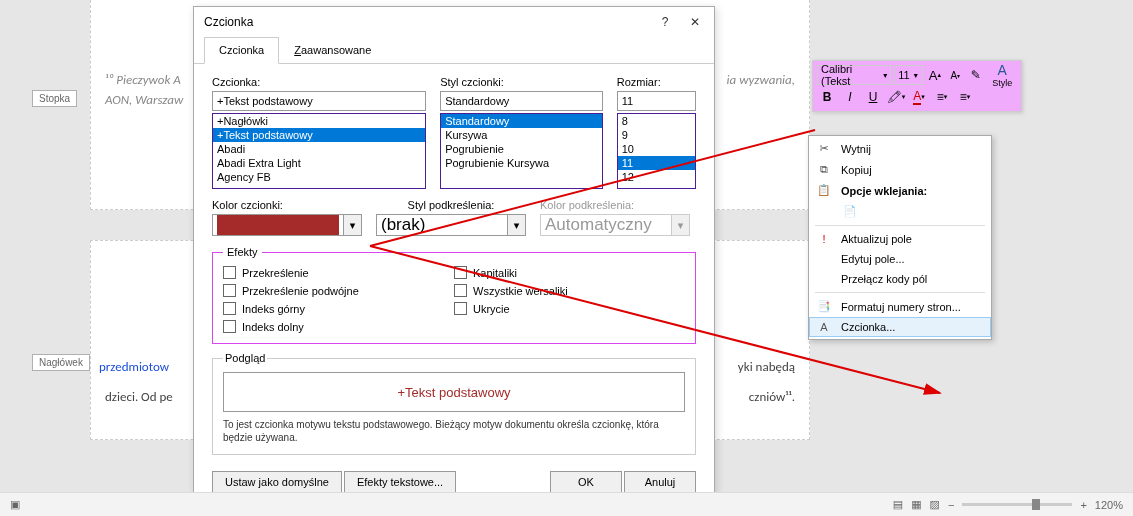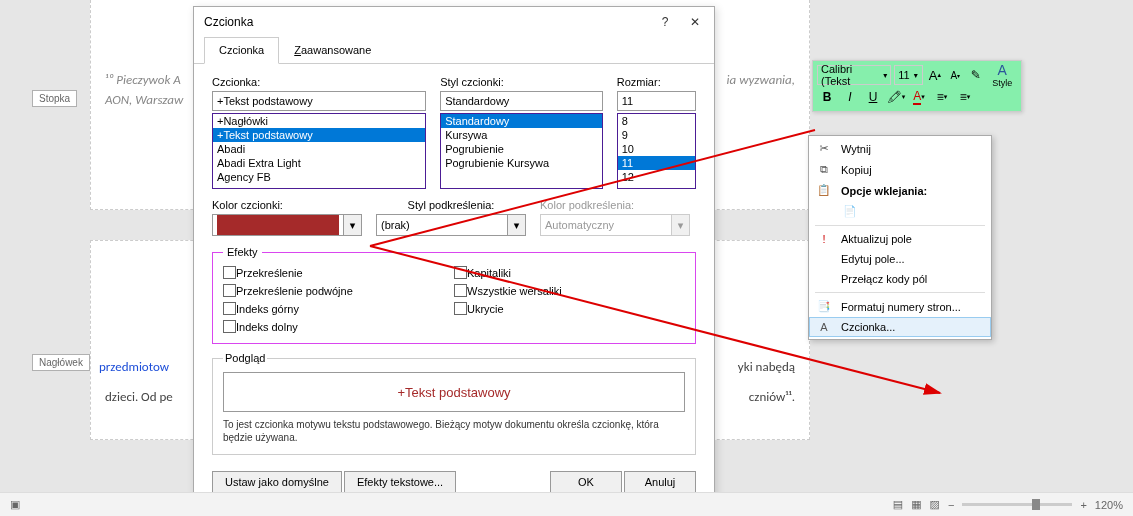--- a/index.html
+++ b/index.html
@@ -25,39 +25,39 @@
 .lbl { font-size: 11px; margin-bottom: 3px; display: block; }
 .textbox { width: 100%; border: 1px solid #999; padding: 2px 4px; font-size: 11px; height: 20px; }
 .listbox { width: 100%; height: 76px; border: 1px solid #4c1d95; overflow-y: scroll; font-size: 11px; margin-top: 2px; }
 .listbox .item { padding: 1px 4px; white-space: nowrap; }
 .listbox .item.sel { background: #0078d7; color: #fff; }
 .row-mid { display: flex; gap: 14px; margin-bottom: 10px; }
 .col-color { width: 150px; }
 .col-under { width: 150px; text-align: center; }
 .col-ucol { width: 150px; }
 .combo { display: flex; border: 1px solid #999; height: 22px; }
-.combo-body { flex: 1; display: flex; align-items: center; padding: 0 4px; font-size: 11px; }
+.combo-body { flex: 1; display: flex; align-items: center; padding: 0 4px; font-size: 17px; }
 .combo-btn { width: 18px; border-left: 1px solid #999; display: flex; align-items: center; justify-content: center; background: #f0f0f0; }
 .combo.disabled { color: #999; border-color: #ccc; }
 .combo.disabled .combo-btn { border-color: #ccc; }
 .swatch { width: 100%; height: 100%; background: #a52a2a; }
 fieldset.efekty { border: 1px solid #d946ef; padding: 8px 10px 10px 10px; margin: 0 0 8px 0; }
 fieldset.efekty legend { font-size: 11px; padding: 0 4px; }
 .efekty-cols { display: flex; }
 .efekty-col { flex: 1; display: flex; flex-direction: column; gap: 5px; }
-.chk { display: flex; align-items: center; font-size: 11px; }
+.chk { display: flex; align-items: center; gap: 6px; font-size: 11px; }
 .chk-box { width: 13px; height: 13px; border: 1px solid #666; display: flex; align-items: center; justify-content: center; }
 fieldset.podglad { border: 1px solid #ccc; padding: 8px 10px 10px 10px; margin: 0; }
 .preview-box { border: 1px solid #999; height: 40px; display: flex; align-items: center; justify-content: center; margin-bottom: 6px; }
 .preview-text { color: #a52a2a; font-size: 13px; }
 .preview-note { font-size: 10px; color: #333; line-height: 1.3; }
 .btn-row { display: flex; padding: 10px 18px; gap: 2px; }
 .btn { border: 1px solid #999; background: #f0f0f0; padding: 4px 12px; font-size: 11px; min-width: 72px; text-align: center; }
 .spacer { flex: 1; }
-.mini-toolbar { position: absolute; top: 60px; left: 812px; width: 210px; background: #86efac; border: 1px solid #ccc; box-shadow: 1px 1px 4px rgba(0,0,0,0.15); padding: 3px 4px; }
+.mini-toolbar { position: absolute; top: 60px; left: 812px; width: 210px; background: #f0abfc; border: 1px solid #ccc; box-shadow: 1px 1px 4px rgba(0,0,0,0.15); padding: 3px 4px; }
 .mt-row { display: flex; align-items: center; gap: 3px; padding: 1px 0; }
 .mt-sel { border: 1px solid #ccc; padding: 1px 3px; font-size: 11px; height: 20px; display: flex; align-items: center; }
 .mt-sel .drop { margin-left: 4px; font-size: 8px; }
 .mt-btn { width: 20px; height: 20px; display: flex; align-items: center; justify-content: center; font-size: 12px; }
 .ctx-menu { position: absolute; top: 135px; left: 808px; width: 184px; background: #fff; border: 1px solid #aaa; box-shadow: 2px 2px 6px rgba(0,0,0,0.2); padding: 2px 0; }
 .ctx-item { display: flex; align-items: center; padding: 4px 8px 4px 6px; font-size: 11px; gap: 8px; }
 .ctx-item .ico { width: 18px; display: flex; justify-content: center; color: #555; }
 .ctx-item.hover { background: #e5f1fb; border: 1px solid #99ccf0; padding: 3px 7px 3px 5px; }
 .ctx-indent { padding-left: 32px; }
 .ctx-sep { height: 1px; background: #ddd; margin: 3px 6px; }

